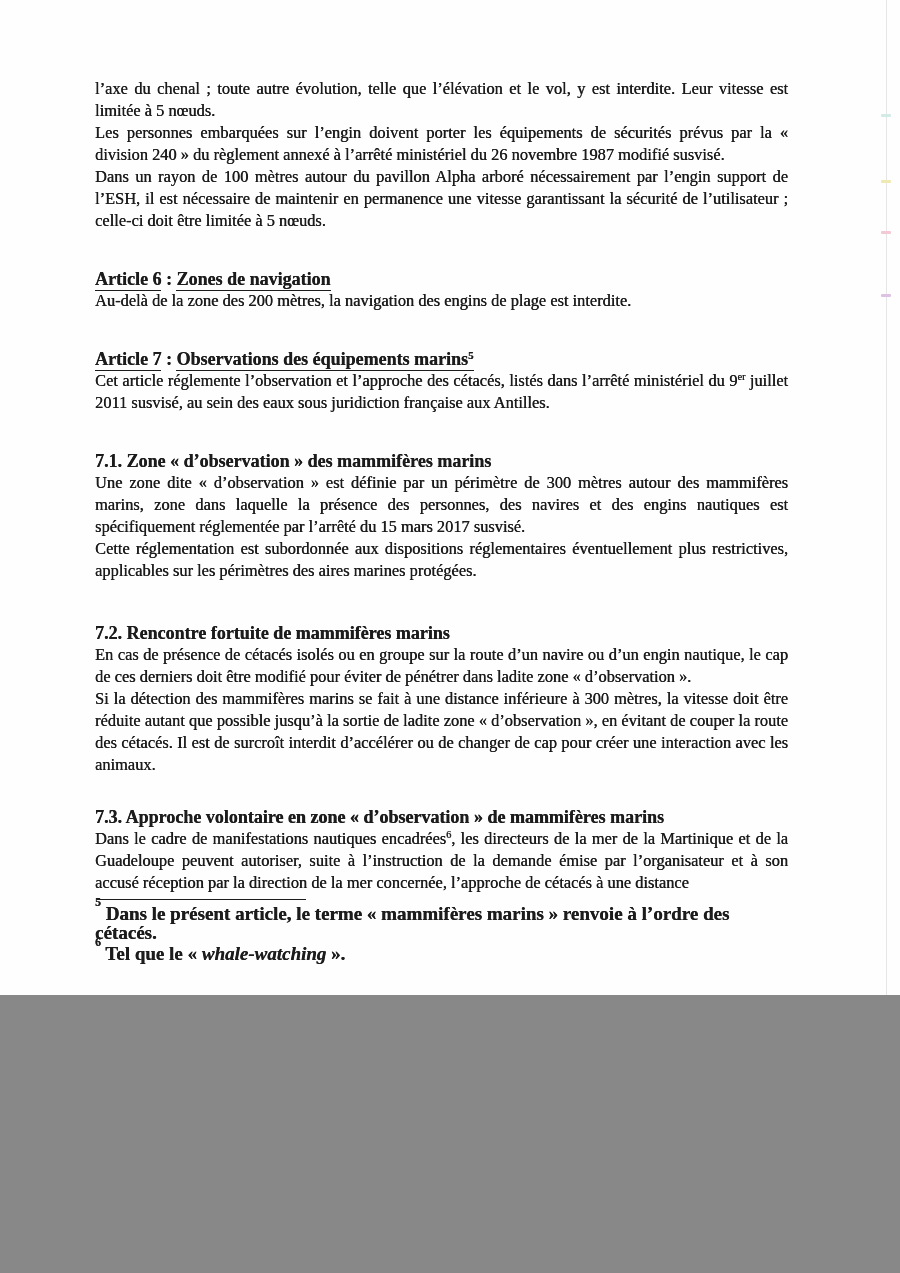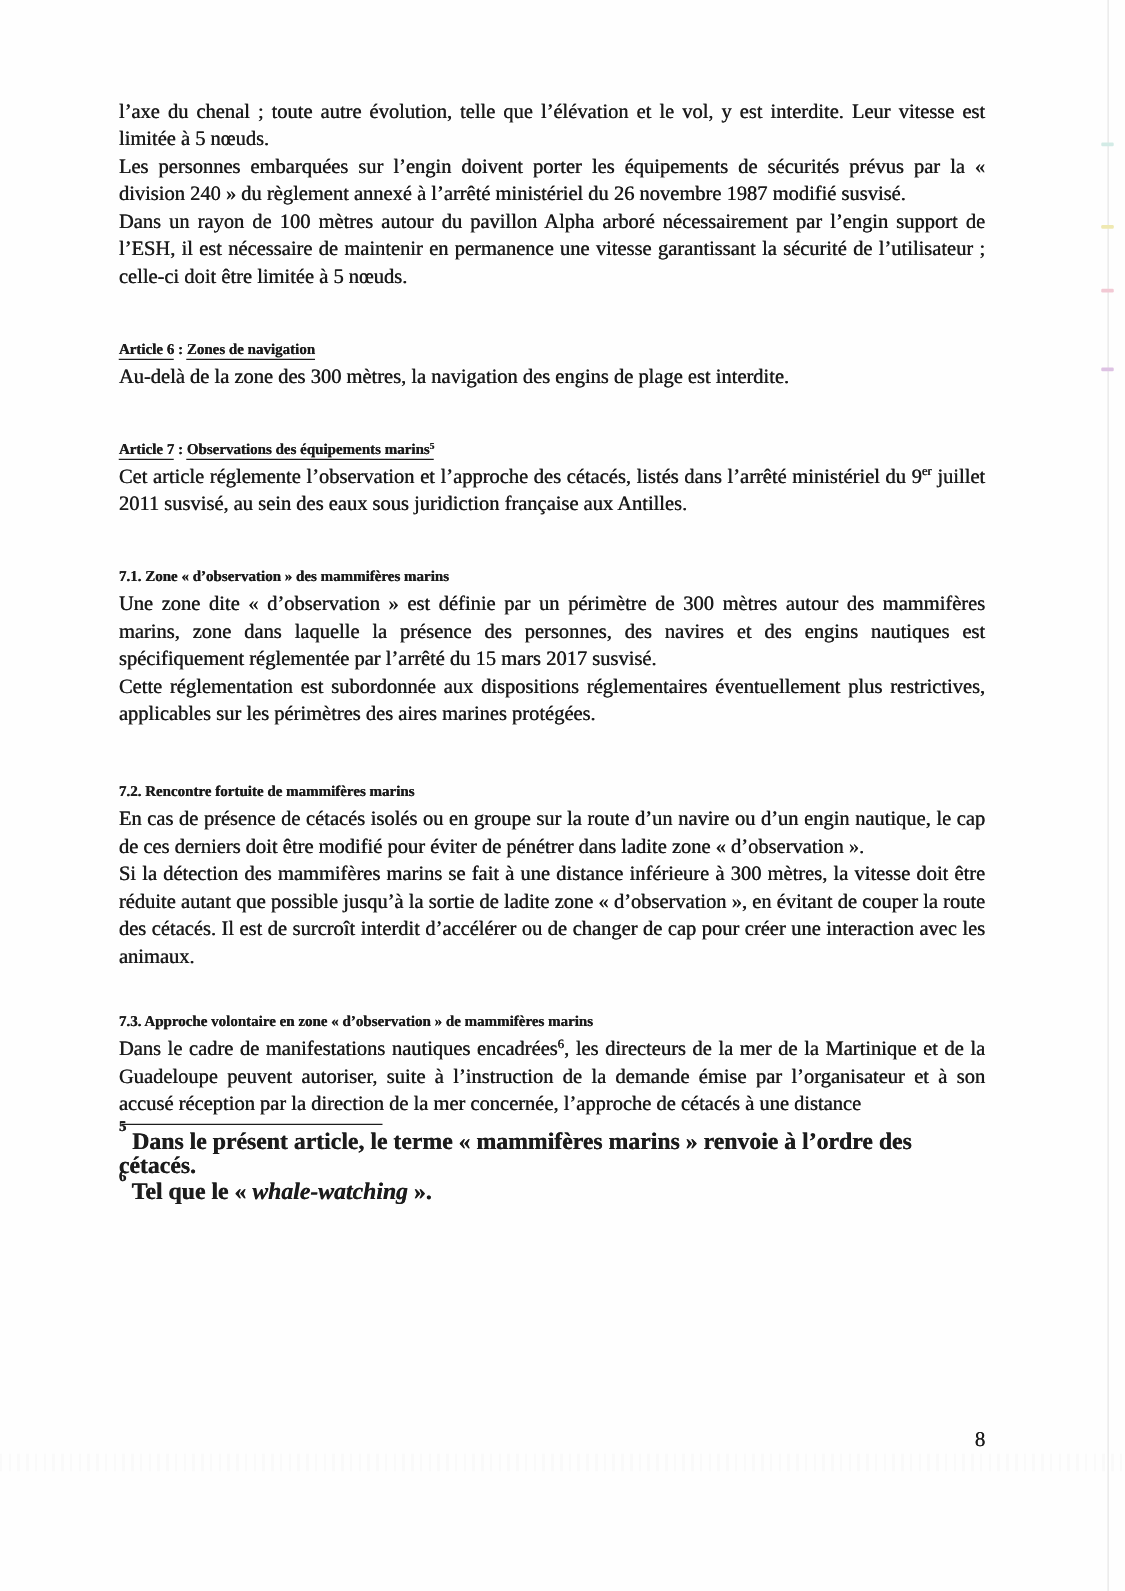--- a/index.html
+++ b/index.html
@@ -1,19 +1,19 @@
 <!DOCTYPE html>
 <html lang="fr"><head>
 <meta charset="utf-8">
 <style>
   html, body { margin: 0; padding: 0; background: #888; }
   .page {
     position: relative;
     width: 900px;
-    height: 1273px;
+    height: 995px;
     margin: 0 auto;
     background: #fefefe;
     overflow: hidden;
     font-family: "Liberation Serif", "DejaVu Serif", serif;
     color: #1c1c1c;
   }
   .content {
     position: absolute;
     left: 95px;
     top: 78px;
@@ -22,21 +22,21 @@
   p.body {
     margin: 0;
     font-size: 16.4px;
     line-height: 22px;
     text-align: justify;
     text-align-last: left;
     text-shadow: 0.35px 0 0 currentColor;
   }
   .heading {
     margin: 0;
-    font-size: 12px;
+    font-size: 18px;
     line-height: 22px;
     font-weight: bold;
     text-shadow: 0.3px 0 0 currentColor;
   }
   .mt18 { margin-top: 18px; }
   .mt30 { margin-top: 30px; }
   .mt32 { margin-top: 40px; }
   .mt36 { margin-top: 36px; }
   .u {
     border-bottom: 1.7px solid currentColor;
@@ -114,21 +114,21 @@
 
     <p class="body mt18">Les personnes embarquées sur l’engin doivent porter les équipements de sécurités prévus par la « division 240 » du règlement annexé à l’arrêté ministériel du 26 novembre 1987 modifié susvisé.</p>
 
     <p class="body mt18">Dans un rayon de 100 mètres autour du pavillon Alpha arboré nécessairement par l’engin support de l’ESH, il est nécessaire de maintenir en permanence une vitesse garantissant la sécurité de l’utilisateur ; celle-ci doit être limitée à 5 nœuds.</p>
 
     <p class="heading mt36">
       <span class="u">Article 6</span><span> : </span><span class="u">Zones de navigation</span>
     </p>
 
 
-    <p class="body mt18">Au-delà de la zone des 300 mètres, la navigation des engins de plage est interdite.</p>
+    <p class="body mt18">Au-delà de la zone des 200 mètres, la navigation des engins de plage est interdite.</p>
 
     <p class="heading mt36">
       <span class="u">Article 7</span><span> : </span><span class="u"><span>Observations des équipements marins</span><span class="sup">5</span></span>
     </p>
 
     <p class="body mt18">
       <span>Cet article réglemente l’observation et l’approche des cétacés, listés dans l’arrêté ministériel du 9</span><span class="sup">er</span><span> juillet 2011 susvisé, au sein des eaux sous juridiction française aux Antilles.</span>
     </p>
 
     <p class="heading mt36">7.1. Zone « d’observation » des mammifères marins</p>

